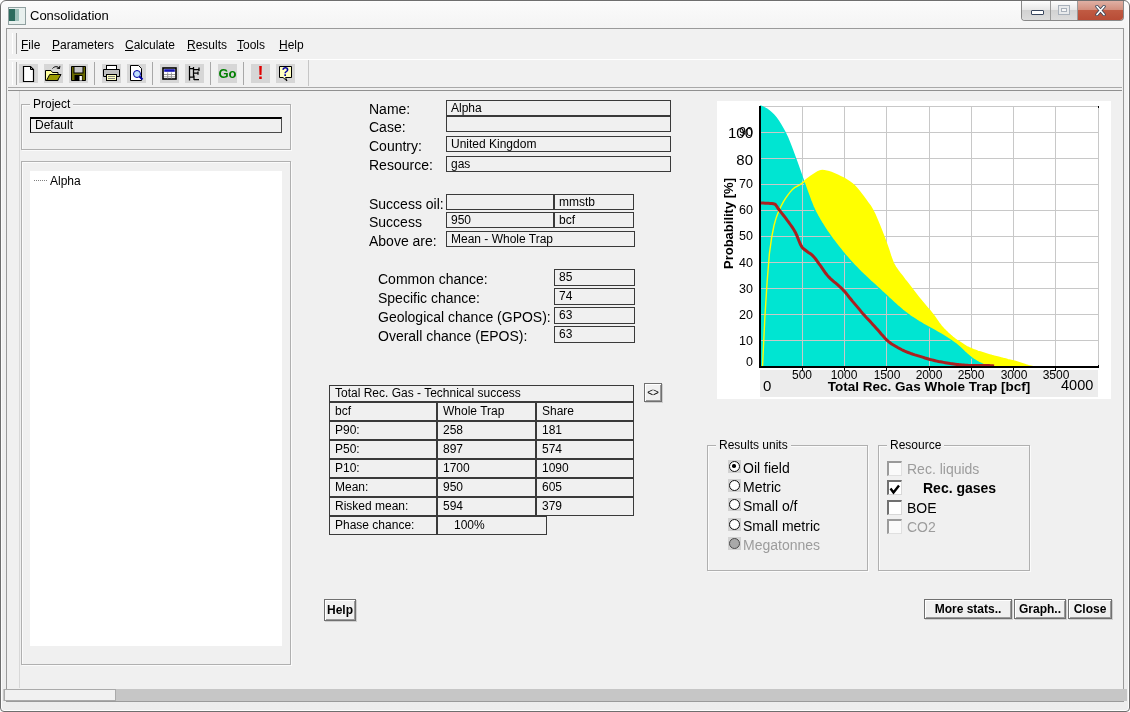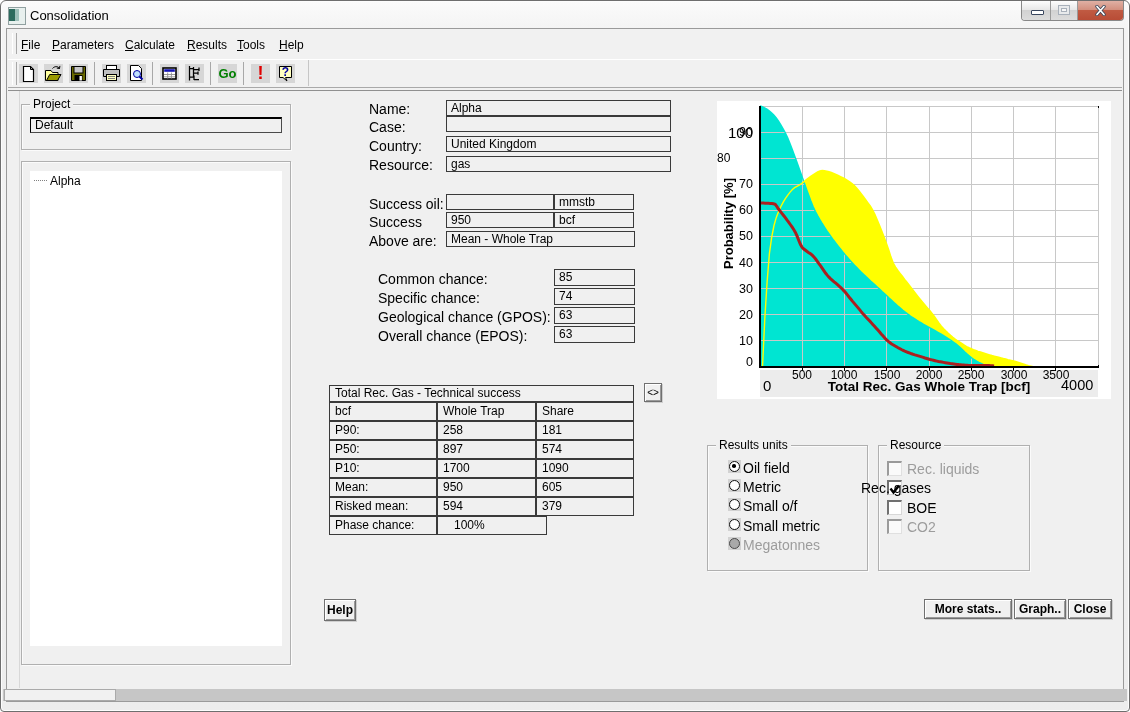--- a/index.html
+++ b/index.html
@@ -239,21 +239,21 @@
 
 </svg>
 <div class="abs" style="left:0px;top:254px;width:36px;text-align:right;font-size:12.5px;">0</div>
 <div class="abs" style="left:0px;top:233px;width:36px;text-align:right;font-size:12.5px;">10</div>
 <div class="abs" style="left:0px;top:207px;width:36px;text-align:right;font-size:12.5px;">20</div>
 <div class="abs" style="left:0px;top:181px;width:36px;text-align:right;font-size:12.5px;">30</div>
 <div class="abs" style="left:0px;top:155px;width:36px;text-align:right;font-size:12.5px;">40</div>
 <div class="abs" style="left:0px;top:128px;width:36px;text-align:right;font-size:12.5px;">50</div>
 <div class="abs" style="left:0px;top:102px;width:36px;text-align:right;font-size:12.5px;">60</div>
 <div class="abs" style="left:0px;top:76px;width:36px;text-align:right;font-size:12.5px;">70</div>
-<div class="abs" style="left:0px;top:50px;width:36px;text-align:left;font-size:12px;">80</div>
+<div class="abs" style="left:0px;top:50px;width:36px;text-align:right;font-size:15px;">80</div>
 <div class="abs" style="left:0px;top:24px;width:36px;text-align:right;font-size:12.5px;">90</div>
 <div class="abs" style="left:0px;top:23px;width:36px;text-align:right;font-size:15px;">100</div>
 
 <div class="abs" style="left:60px;top:267px;width:50px;text-align:center;font-size:12px;">500</div>
 <div class="abs" style="left:102px;top:267px;width:50px;text-align:center;font-size:12px;">1000</div>
 <div class="abs" style="left:145px;top:267px;width:50px;text-align:center;font-size:12px;">1500</div>
 <div class="abs" style="left:187px;top:267px;width:50px;text-align:center;font-size:12px;">2000</div>
 <div class="abs" style="left:229px;top:267px;width:50px;text-align:center;font-size:12px;">2500</div>
 <div class="abs" style="left:272px;top:267px;width:50px;text-align:center;font-size:12px;">3000</div>
 <div class="abs" style="left:314px;top:267px;width:50px;text-align:center;font-size:12px;">3500</div>
@@ -288,21 +288,21 @@
 <div class="lbl" style="left:742px;top:536px;color:#9c9c9c;">Megatonnes</div>
 
 <div class="gb" style="left:877px;top:444px;width:150px;height:124px;">
       <div class="gbl">Resource</div>
     </div>
 <div class="abs" style="left:886px;top:460px;width:12px;height:12px;background:#fafafa;border-top:2px solid #9a9a9a;border-left:2px solid #9a9a9a;border-right:1px solid #e0e0e0;border-bottom:1px solid #e0e0e0;"></div>
 <div class="lbl" style="left:906px;top:460px;color:#9c9c9c;">Rec. liquids</div>
 <div class="abs" style="left:886px;top:479px;width:12px;height:12px;background:#fff;border-top:2px solid #707070;border-left:2px solid #707070;border-right:1px solid #d8d8d8;border-bottom:1px solid #d8d8d8;"><svg width="12" height="12" viewBox="0 0 12 12">
         <path d="M1.5 4.5 l3 4 l5.5-7" stroke="#000" stroke-width="2.4" fill="none"></path>
       </svg></div>
-<div class="lbl" style="left:860px;top:479px;color:#000;">Rec. gases</div>
+<div class="lbl" style="left:922px;top:479px;color:#000;font-weight:bold;">Rec. gases</div>
 <div class="abs" style="left:886px;top:499px;width:12px;height:12px;background:#fff;border-top:2px solid #707070;border-left:2px solid #707070;border-right:1px solid #d8d8d8;border-bottom:1px solid #d8d8d8;"></div>
 <div class="lbl" style="left:906px;top:499px;color:#000;">BOE</div>
 <div class="abs" style="left:886px;top:518px;width:12px;height:12px;background:#fafafa;border-top:2px solid #9a9a9a;border-left:2px solid #9a9a9a;border-right:1px solid #e0e0e0;border-bottom:1px solid #e0e0e0;"></div>
 <div class="lbl" style="left:906px;top:518px;color:#9c9c9c;">CO2</div>
 
 <div class="btn" style="left:923px;top:598px;width:86px;height:18px;line-height:18px;">More stats..</div>
 <div class="btn" style="left:1013px;top:598px;width:50px;height:18px;line-height:18px;">Graph..</div>
 <div class="btn" style="left:1067px;top:598px;width:42px;height:18px;line-height:18px;">Close</div>
 
 <div class="abs" style="left:2px;top:688px;width:1124px;height:12px;background:#c6c6c6;"></div>

